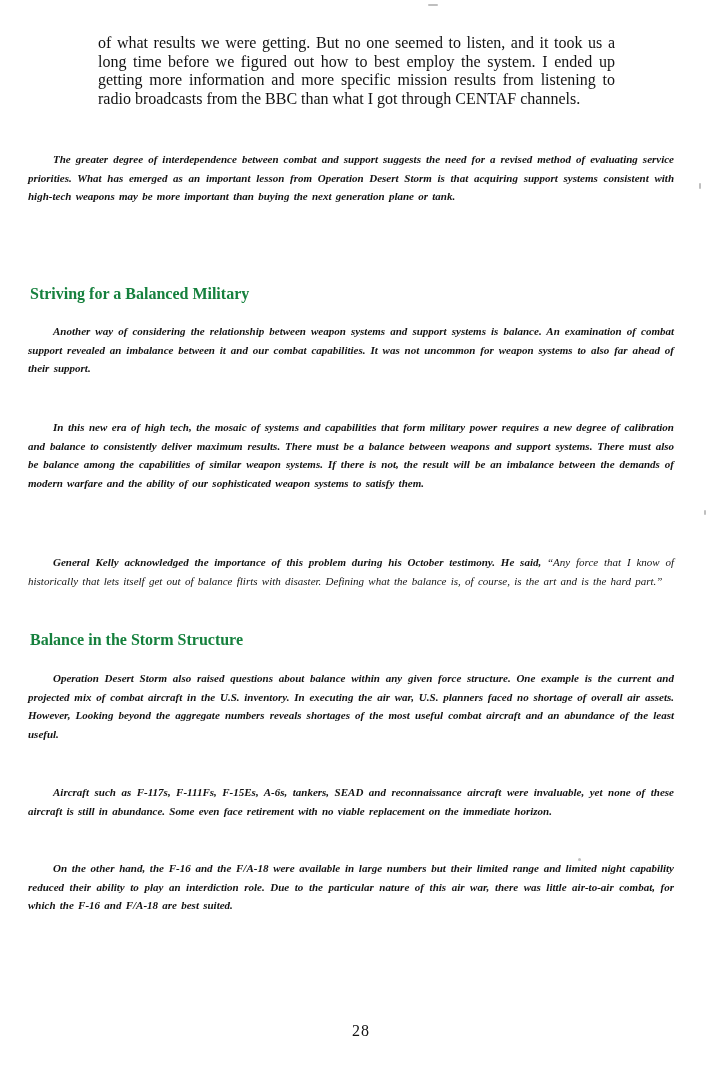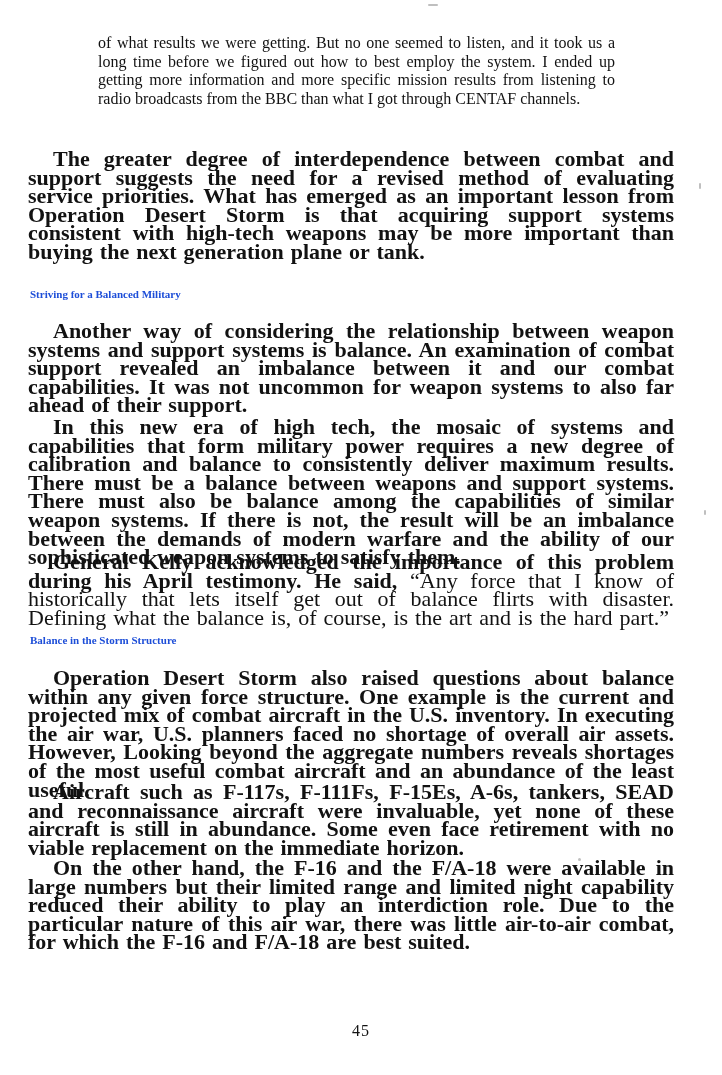--- a/index.html
+++ b/index.html
@@ -26,41 +26,42 @@
     left: 98px;
     width: 517px;
     font-size: 16px;
     font-weight: 400;
     line-height: 18.5px;
     text-align: justify;
   }
   .body-para {
     left: 28px;
     width: 646px;
-    font-size: 22px;
+    font-size: 11px;
     font-weight: 700;
     line-height: 18.6px;
     text-align: justify;
     text-indent: 25px;
     word-spacing: 1.5px;
+    font-style: italic;
   }
   .para-interdependence { top: 150px; }
   .para-another-way     { top: 322px; }
   .para-new-era         { top: 418px; }
   .para-kelly           { top: 553px; }
   .para-desert-storm    { top: 669px; }
   .para-aircraft        { top: 783px; }
   .para-f16             { top: 859px; }
   .para-lantirn         { top: 958px; }
   .section-heading {
     left: 30px;
     width: 646px;
-    font-size: 11px;
+    font-size: 16px;
     font-weight: 700;
-    color: #1d4ed8;
+    color: #15803d;
     line-height: 20px;
     text-align: left;
   }
   .heading-striving { top: 284px; }
   .heading-balance  { top: 630px; }
   .kelly-quote-text {
     font-weight: 400;
   }
   .page-number {
     top: 1022px;
@@ -95,26 +96,26 @@
   <p class="block quote-block">of what results we were getting. But no one seemed to listen, and it took us a long time before we figured out how to best employ the system. I ended up getting more information and more specific mission results from listening to radio broadcasts from the BBC than what I got through CENTAF channels.</p>
 
   <p class="block body-para para-interdependence">The greater degree of interdependence between combat and support suggests the need for a revised method of evaluating service priorities. What has emerged as an important lesson from Operation Desert Storm is that acquiring support systems consistent with high-tech weapons may be more important than buying the next generation plane or tank.</p>
 
   <h2 class="block section-heading heading-striving">Striving for a Balanced Military</h2>
 
   <p class="block body-para para-another-way">Another way of considering the relationship between weapon systems and support systems is balance. An examination of combat support revealed an imbalance between it and our combat capabilities. It was not uncommon for weapon systems to also far ahead of their support.</p>
 
   <p class="block body-para para-new-era">In this new era of high tech, the mosaic of systems and capabilities that form military power requires a new degree of calibration and balance to consistently deliver maximum results. There must be a balance between weapons and support systems. There must also be balance among the capabilities of similar weapon systems. If there is not, the result will be an imbalance between the demands of modern warfare and the ability of our sophisticated weapon systems to satisfy them.</p>
 
-  <p class="block body-para para-kelly"><span>General Kelly acknowledged the importance of this problem during his April testimony. He said, </span><span class="kelly-quote-text">“Any force that I know of historically that lets itself get out of balance flirts with disaster. Defining what the balance is, of course, is the art and is the hard part.”</span></p>
+  <p class="block body-para para-kelly"><span>General Kelly acknowledged the importance of this problem during his October testimony. He said, </span><span class="kelly-quote-text">“Any force that I know of historically that lets itself get out of balance flirts with disaster. Defining what the balance is, of course, is the art and is the hard part.”</span></p>
 
   <h2 class="block section-heading heading-balance">Balance in the Storm Structure</h2>
 
   <p class="block body-para para-desert-storm">Operation Desert Storm also raised questions about balance within any given force structure. One example is the current and projected mix of combat aircraft in the U.S. inventory. In executing the air war, U.S. planners faced no shortage of overall air assets. However, Looking beyond the aggregate numbers reveals shortages of the most useful combat aircraft and an abundance of the least useful.</p>
 
   <p class="block body-para para-aircraft">Aircraft such as F-117s, F-111Fs, F-15Es, A-6s, tankers, SEAD and reconnaissance aircraft were invaluable, yet none of these aircraft is still in abundance. Some even face retirement with no viable replacement on the immediate horizon.</p>
 
   <p class="block body-para para-f16">On the other hand, the F-16 and the F/A-18 were available in large numbers but their limited range and limited night capability reduced their ability to play an interdiction role. Due to the particular nature of this air war, there was little air-to-air combat, for which the F-16 and F/A-18 are best suited.</p>
 
 
-  <div class="block page-number">45</div>
+  <div class="block page-number">28</div>
 
 </div>
 
 </body></html>

